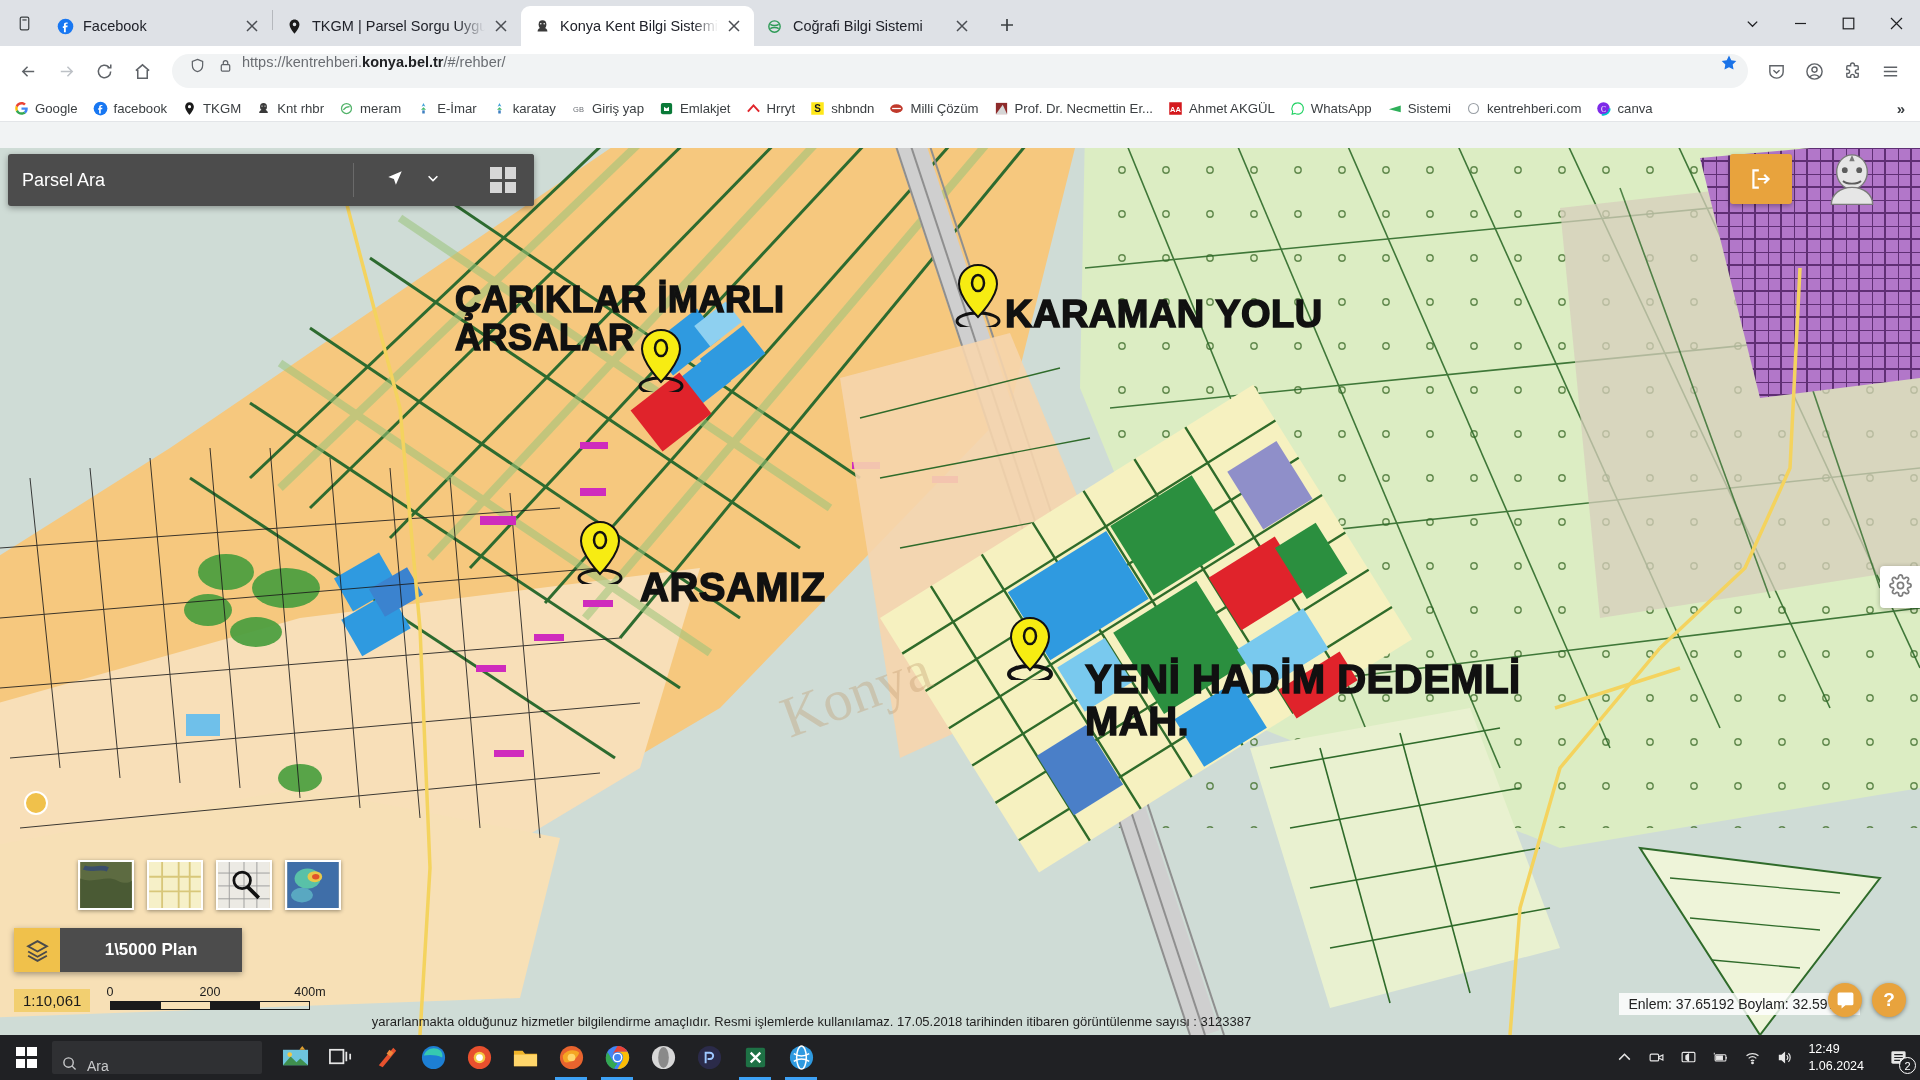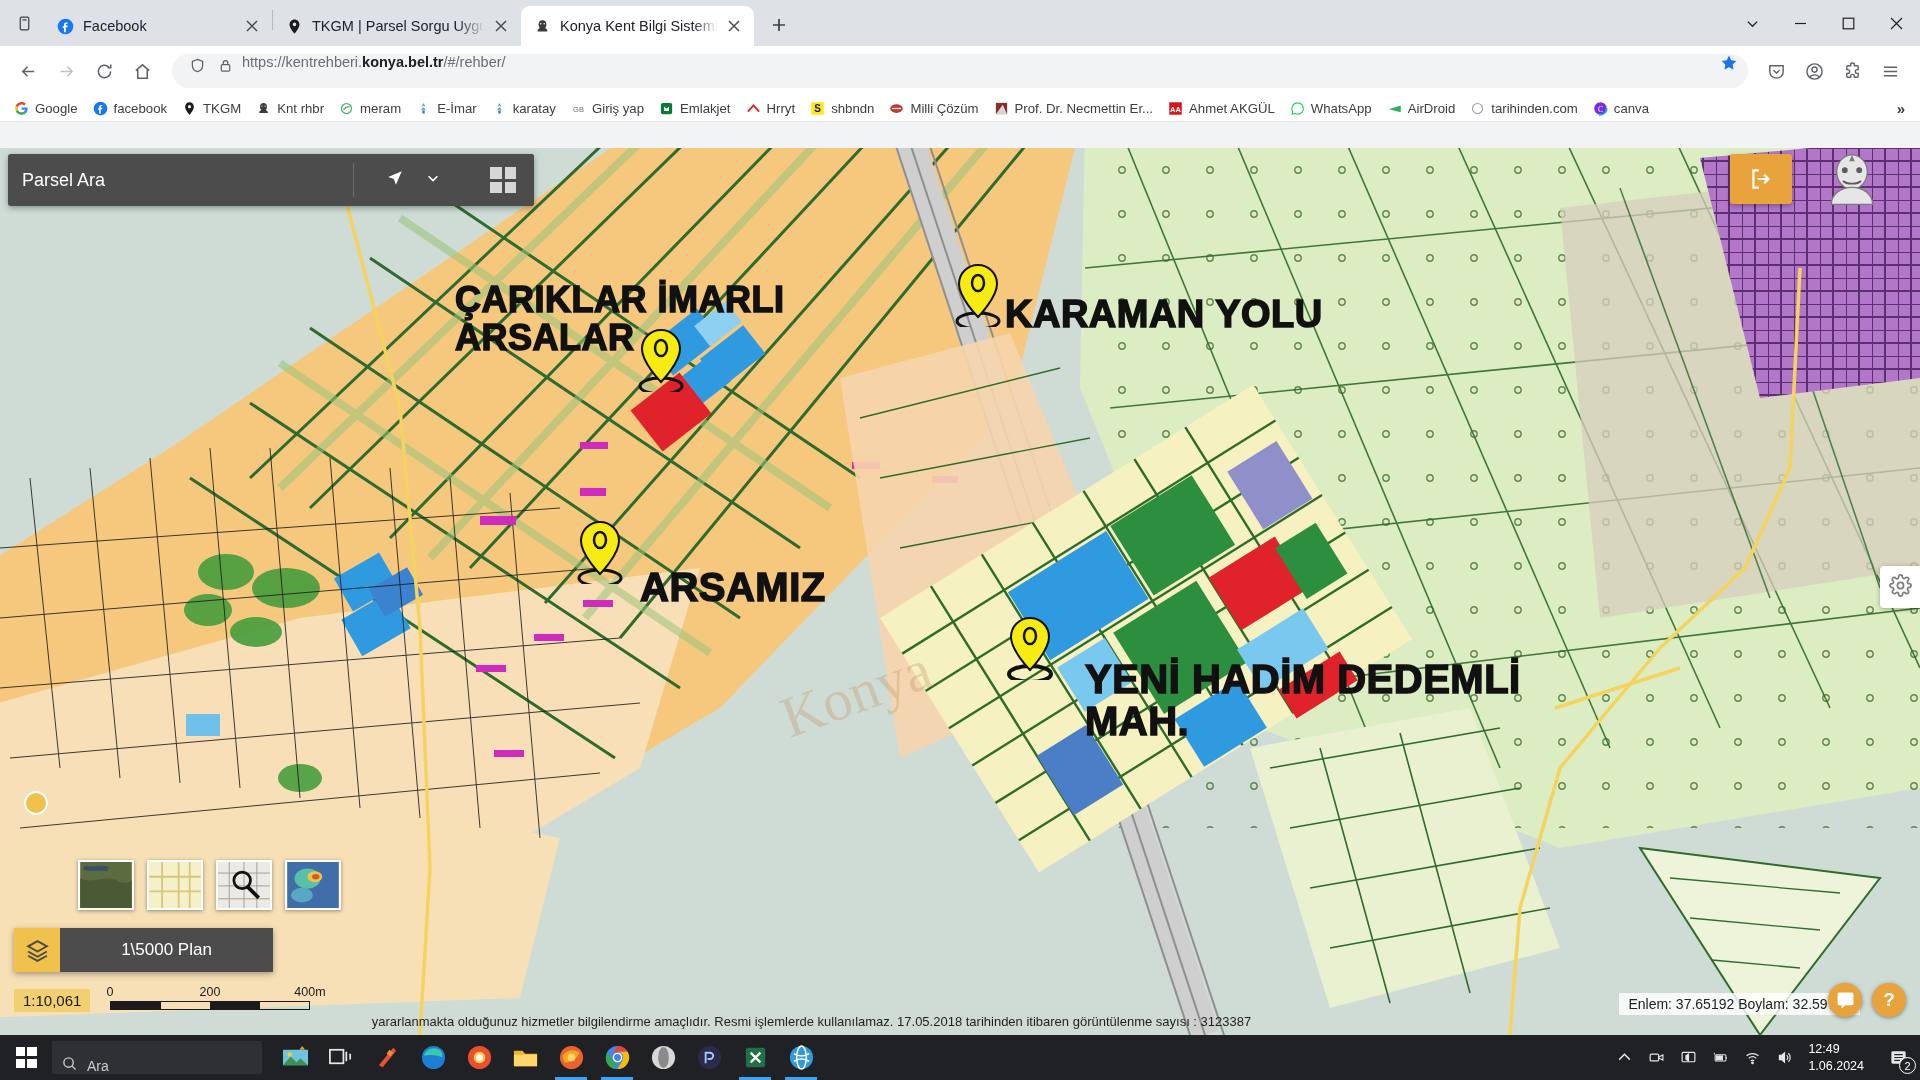--- a/index.html
+++ b/index.html
@@ -105,22 +105,22 @@
   .basemaps { position:absolute; left:78px; bottom:125px; display:flex; gap:13px; z-index:40; }
   .bmthumb { width:56px; height:50px; border:2px solid #fff; box-shadow:0 1px 4px rgba(0,0,0,.4);
     overflow:hidden; }
   .bmthumb svg { display:block; width:100%; height:100%; }
 
   
   .layerbar { position:absolute; left:14px; bottom:63px; display:flex; height:44px;
     box-shadow:0 2px 6px rgba(0,0,0,.35); z-index:40; }
   .lb-icon { width:46px; background:#f0c14b; display:flex; align-items:center; justify-content:center; }
   .lb-icon svg { width:25px; height:25px; color:#4a4a4a; }
-  .lb-label { width:213px; background:#4c4c4c; color:#fff; font-size:17px;
-    display:flex; align-items:center; justify-content:center; }
+  .lb-label { width:182px; background:#4c4c4c; color:#fff; font-size:17px;
+    display:flex; align-items:center; justify-content:center;font-weight:bold; }
 
   
   .scaleratio { position:absolute; left:14px; bottom:23px; background:#f2cf70;
     padding:3px 9px; font-size:15px; color:#1b1b1b; z-index:40; }
   .scalebar { position:absolute; left:110px; bottom:25px; width:200px; z-index:40; }
   .scalebar .nums { position:relative; height:16px; font-size:12.5px; color:#1b1b1b; }
   .scalebar .nums span { position:absolute; transform:translateX(-50%); top:0; }
   .scalebar .bar { height:9px; border:1.5px solid #1b1b1b; display:flex; }
   .scalebar .bar i { flex:1; display:block; }
   .scalebar .bar i.f { background:#1b1b1b; }
@@ -232,20 +232,34 @@
           </svg>
       </span>
       <span class="title">Konya Kent Bilgi Sistemi</span>
       <span class="close">
         <svg viewBox="0 0 12 12" stroke="currentColor" stroke-width="1.5">
             <path d="M1 1l10 10M11 1L1 11"></path>
           </svg>
       </span>
     </div>
 
+    <div class="tab">
+      <span class="favicon">
+        <svg viewBox="0 0 24 24" fill="none" stroke="#2e9b57" stroke-width="2">
+            <circle cx="12" cy="12" r="8"></circle>
+            <path d="M6 9c3 2 9 2 12 0M6 15c3-2 9-2 12 0"></path>
+          </svg>
+      </span>
+      <span class="title">Coğrafi Bilgi Sistemi</span>
+      <span class="close">
+        <svg viewBox="0 0 12 12" stroke="currentColor" stroke-width="1.5">
+            <path d="M1 1l10 10M11 1L1 11"></path>
+          </svg>
+      </span>
+    </div>
 
     <div class="newtab">
       <svg viewBox="0 0 16 16" stroke="currentColor" stroke-width="1.7">
           <path d="M8 2v12M2 8h12"></path>
         </svg>
     </div>
 
     <div class="win-controls">
       <div class="win-btn chev">
         <svg viewBox="0 0 16 16" fill="none" stroke="currentColor" stroke-width="1.4">
@@ -478,29 +492,29 @@
           </svg>
         </span>
       <span class="bl">WhatsApp</span>
     </div>
     <div class="bm">
       <span class="bi">
           <svg viewBox="0 0 24 24">
             <path d="M22 7L3 13l19 5z" fill="#2eb05a"></path>
           </svg>
         </span>
-      <span class="bl">AirDroid</span>
+      <span class="bl">Sistemi</span>
     </div>
     <div class="bm">
       <span class="bi">
           <svg viewBox="0 0 24 24" fill="none" stroke="#9aa0a6" stroke-width="1.8">
             <circle cx="12" cy="12" r="8"></circle>
           </svg>
         </span>
-      <span class="bl">tarihinden.com</span>
+      <span class="bl">kentrehberi.com</span>
     </div>
     <div class="bm">
       <span class="bi">
           <svg viewBox="0 0 24 24">
             <circle cx="12" cy="12" r="10" fill="#7d2ae8"></circle>
             <circle cx="12" cy="12" r="10" fill="none" stroke="#00c4cc" stroke-width="3" stroke-dasharray="18 50"></circle>
             <text x="12" y="17" font-size="12" font-family="Liberation Serif, serif" fill="#fff" text-anchor="middle">C</text>
           </svg>
         </span>
       <span class="bl">canva</span>

